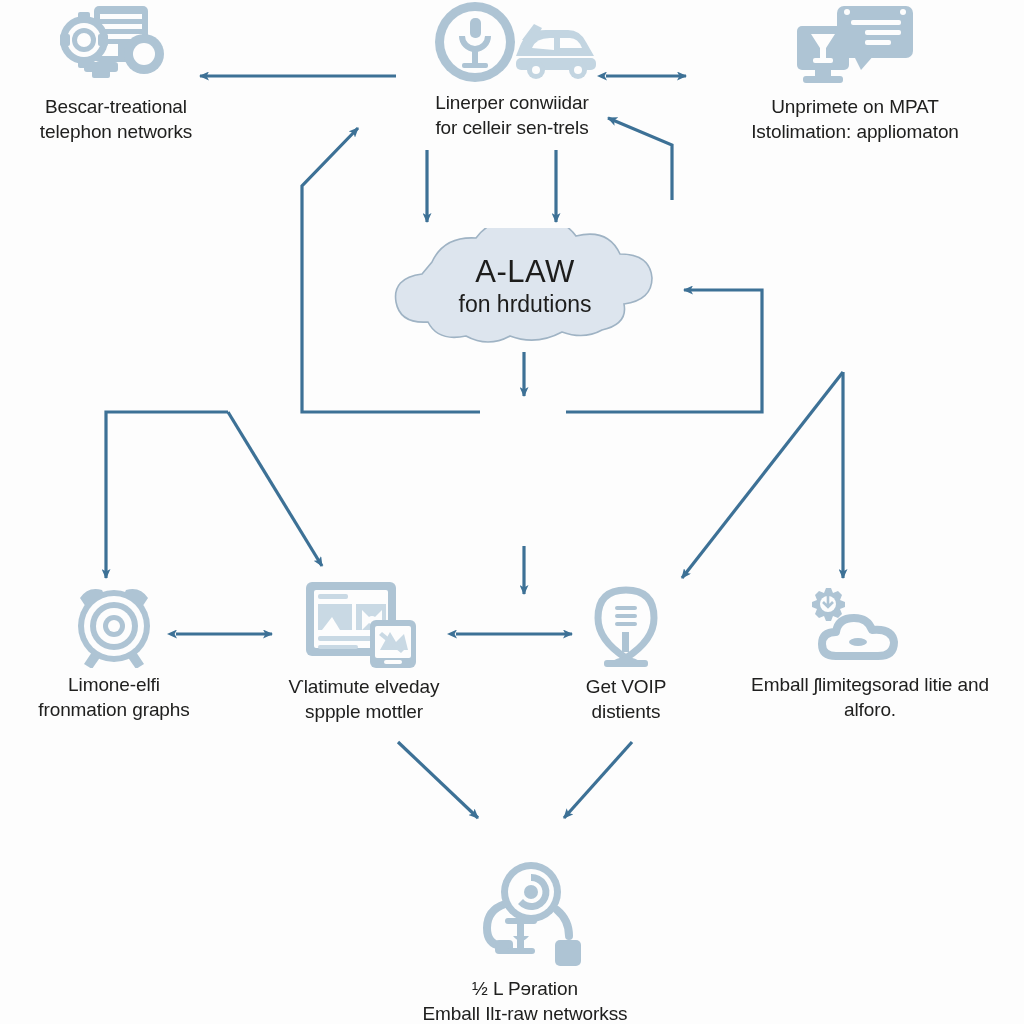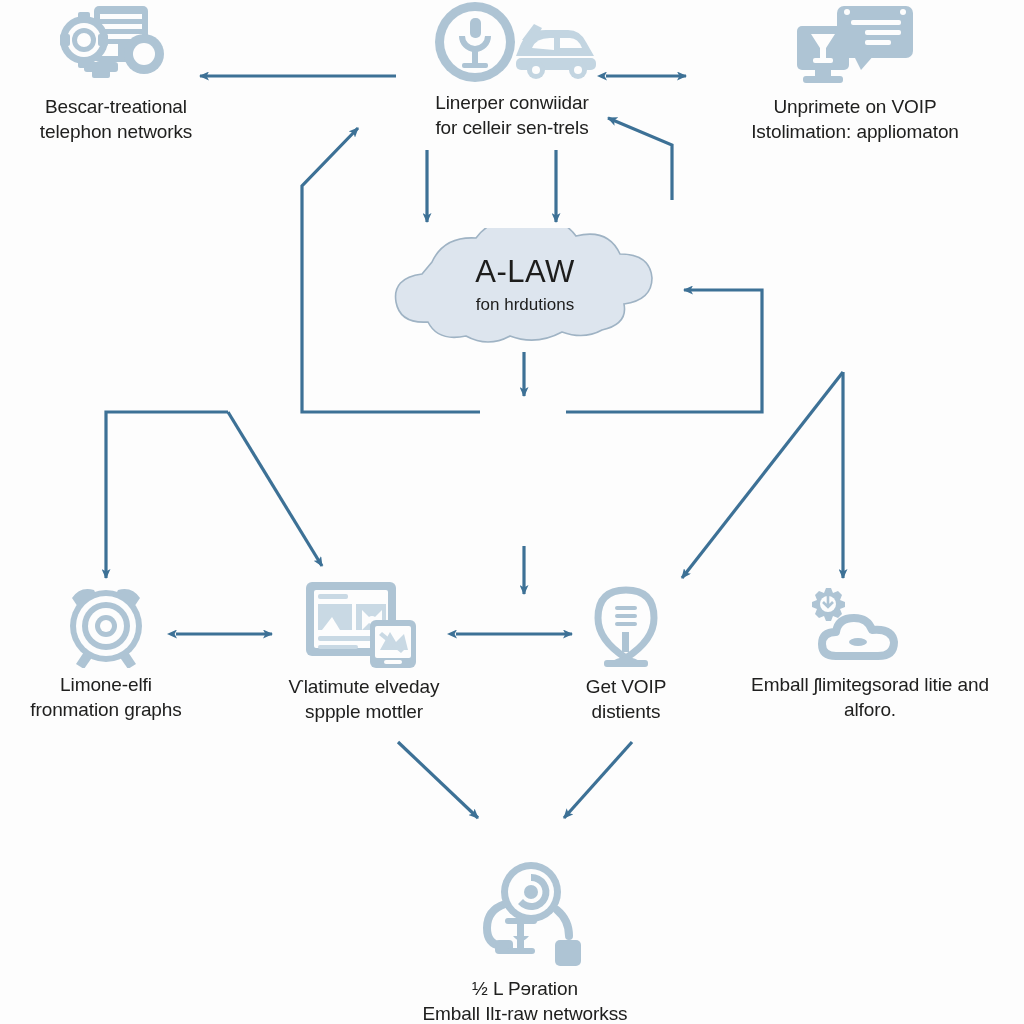--- a/index.html
+++ b/index.html
@@ -51,21 +51,21 @@
     text-align: center;
     color: #1d1d1c;
     pointer-events: none;
   }
   .cloud-title {
     font-size: 31px;
     line-height: 36px;
     letter-spacing: 0.5px;
   }
   .cloud-sub {
-    font-size: 17px;
+    font-size: 23px;
     line-height: 29px;
   }
 </style>
 </head>
 <body>
 
 <div id="canvas">
 
   <svg id="edges" viewBox="0 0 1024 1024">
     <defs>
@@ -198,40 +198,40 @@
           <rect x="6" y="22" width="52" height="44" rx="5"></rect>
           <rect x="24" y="66" width="16" height="8"></rect>
           <rect x="12" y="72" width="40" height="7" rx="3"></rect>
         </g>
         <g fill="#fdfdfd">
           <path d="M20,30 l24,0 l-9,14 l0,10 l-6,0 l0,-10 Z"></path>
           <rect x="22" y="54" width="20" height="5" rx="2"></rect>
         </g>
       </svg>
     </div>
-    <div class="label">Unprimete on VOIP
+    <div class="label">Unprimete on MPAT
 Istolimation: appliomaton</div>
   </div>
 
   <div class="cloud-node" style="left:340px; top:228px; width:370px; height:128px;">
     <svg width="370" height="128" viewBox="0 0 370 128">
       <path d="M92,34 q12,-26 44,-24 q16,-22 48,-18 q34,-8 52,16
                q32,-8 44,18 q30,0 32,24 q0,22 -28,26
                q4,20 -22,26 q-18,10 -40,2 q-26,14 -52,4
                q-22,12 -44,0 q-28,6 -38,-14
                q-28,2 -32,-20 q-4,-24 26,-28 Z" fill="#dde5ee" stroke="#9fb3c4" stroke-width="1.6"></path>
     </svg>
     <div class="cloud-text" style="left:0; right:0; top:26px;">
       <div class="cloud-title">A-LAW</div>
       <div class="cloud-sub">fon hrdutions</div>
     </div>
   </div>
 
 
-  <div class="node" style="left:0px; top:582px; width:212px;">
+  <div class="node" style="left:8px; top:582px; width:212px;">
     <div class="glyph">
       <svg width="88" height="86" viewBox="0 0 88 86">
         <g fill="#aec4d4">
           <path d="M10,16 q8,-12 22,-8 l6,12 q-12,0 -20,8 Z"></path>
           <path d="M78,16 q-8,-12 -22,-8 l-6,12 q12,0 20,8 Z"></path>
           <path d="M22,70 l-8,12 l8,5 l9,-13 Z"></path>
           <path d="M66,70 l8,12 l-8,5 l-9,-13 Z"></path>
           <circle cx="44" cy="44" r="36"></circle>
           <circle cx="44" cy="44" r="30" fill="#fdfdfd"></circle>
           <circle cx="44" cy="44" r="24"></circle>

